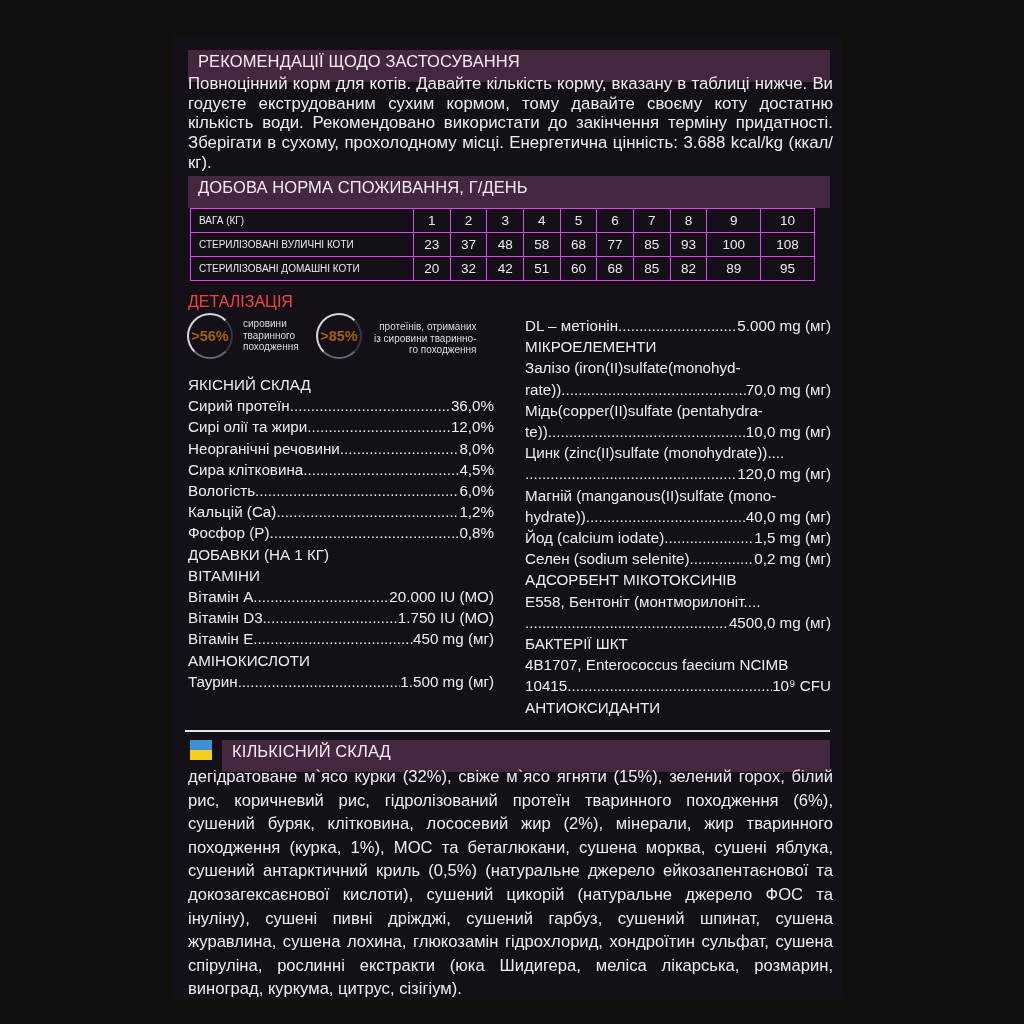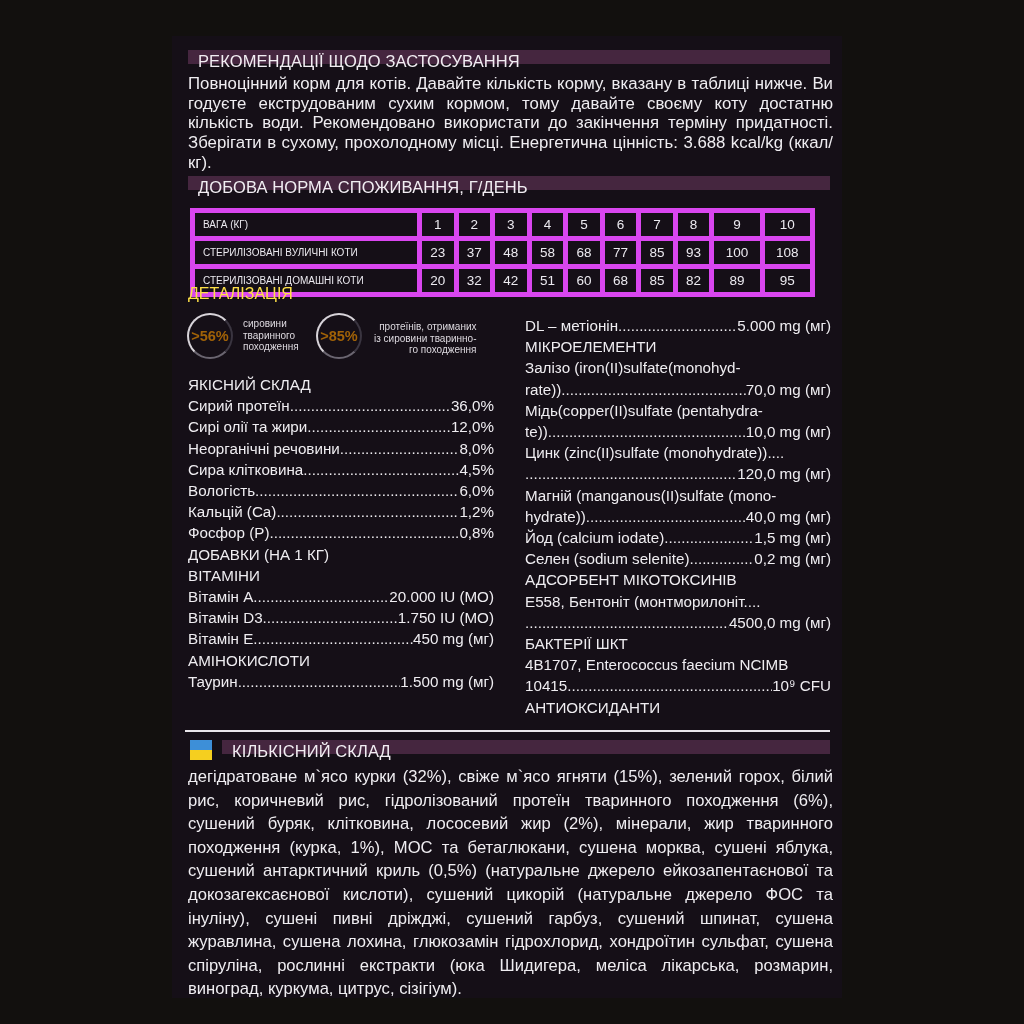--- a/index.html
+++ b/index.html
@@ -4,37 +4,37 @@
 <style>
   html, body { margin:0; padding:0; }
   body {
     width:1024px; height:1024px; background:#12100e; position:relative; overflow:hidden;
     font-family:"Liberation Sans", sans-serif; color:#ebe8ee;
   }
   .panel {
     position:absolute; left:172px; top:36px; width:670px; height:962px; background:#150f17;
   }
   .hbar {
-    position:absolute; left:188px; width:642px; height:14px; background:#45263f;
+    position:absolute; left:188px; width:642px; height:32px; background:#45263f;
     color:#f1edf2; font-size:16.5px; line-height:22px; padding-left:10px; box-sizing:border-box;
     letter-spacing:0.1px;
   }
   .para {
     position:absolute; left:188px; width:645px; font-size:16.8px; line-height:19.7px;
     text-align:justify; color:#efedf1;
   }
   table.norms {
     position:absolute; left:190px; top:208px; width:625px; border-collapse:collapse;
     font-size:13.5px; color:#eceaf0;
   }
   table.norms td {
-    border:5px solid #d946ef; height:23px; padding:0; text-align:center;
+    border:1px solid #d946ef; height:23px; padding:0; text-align:center;
   }
   table.norms td.lab { text-align:left; padding-left:8px; font-size:10px; width:214px; }
-  .sect-title { position:absolute; font-size:16px; color:#fde047; }
+  .sect-title { position:absolute; font-size:16px; color:#ef4444;margin-top:8px; }
   .badge { position:absolute; width:46px; height:46px; border-radius:50%;
     border:2px solid #d8d4da; border-right-color:#3a3540; border-bottom-color:#6a6570;
     box-sizing:border-box; display:flex; align-items:center; justify-content:center;
     font-size:14.5px; font-weight:bold; color:#a16207; }
   .badge-text { position:absolute; font-size:10px; line-height:11.5px; color:#dedae0; }
   .list { position:absolute; font-size:15.2px; line-height:21.2px; color:#efedf1; }
   .row { display:flex; white-space:nowrap; overflow:hidden; }
   .row .name { flex:0 0 auto; }
   .row .dots { flex:1 1 auto; overflow:hidden; }
   .row .dots::after { content:"......................................................................................................................"; }

